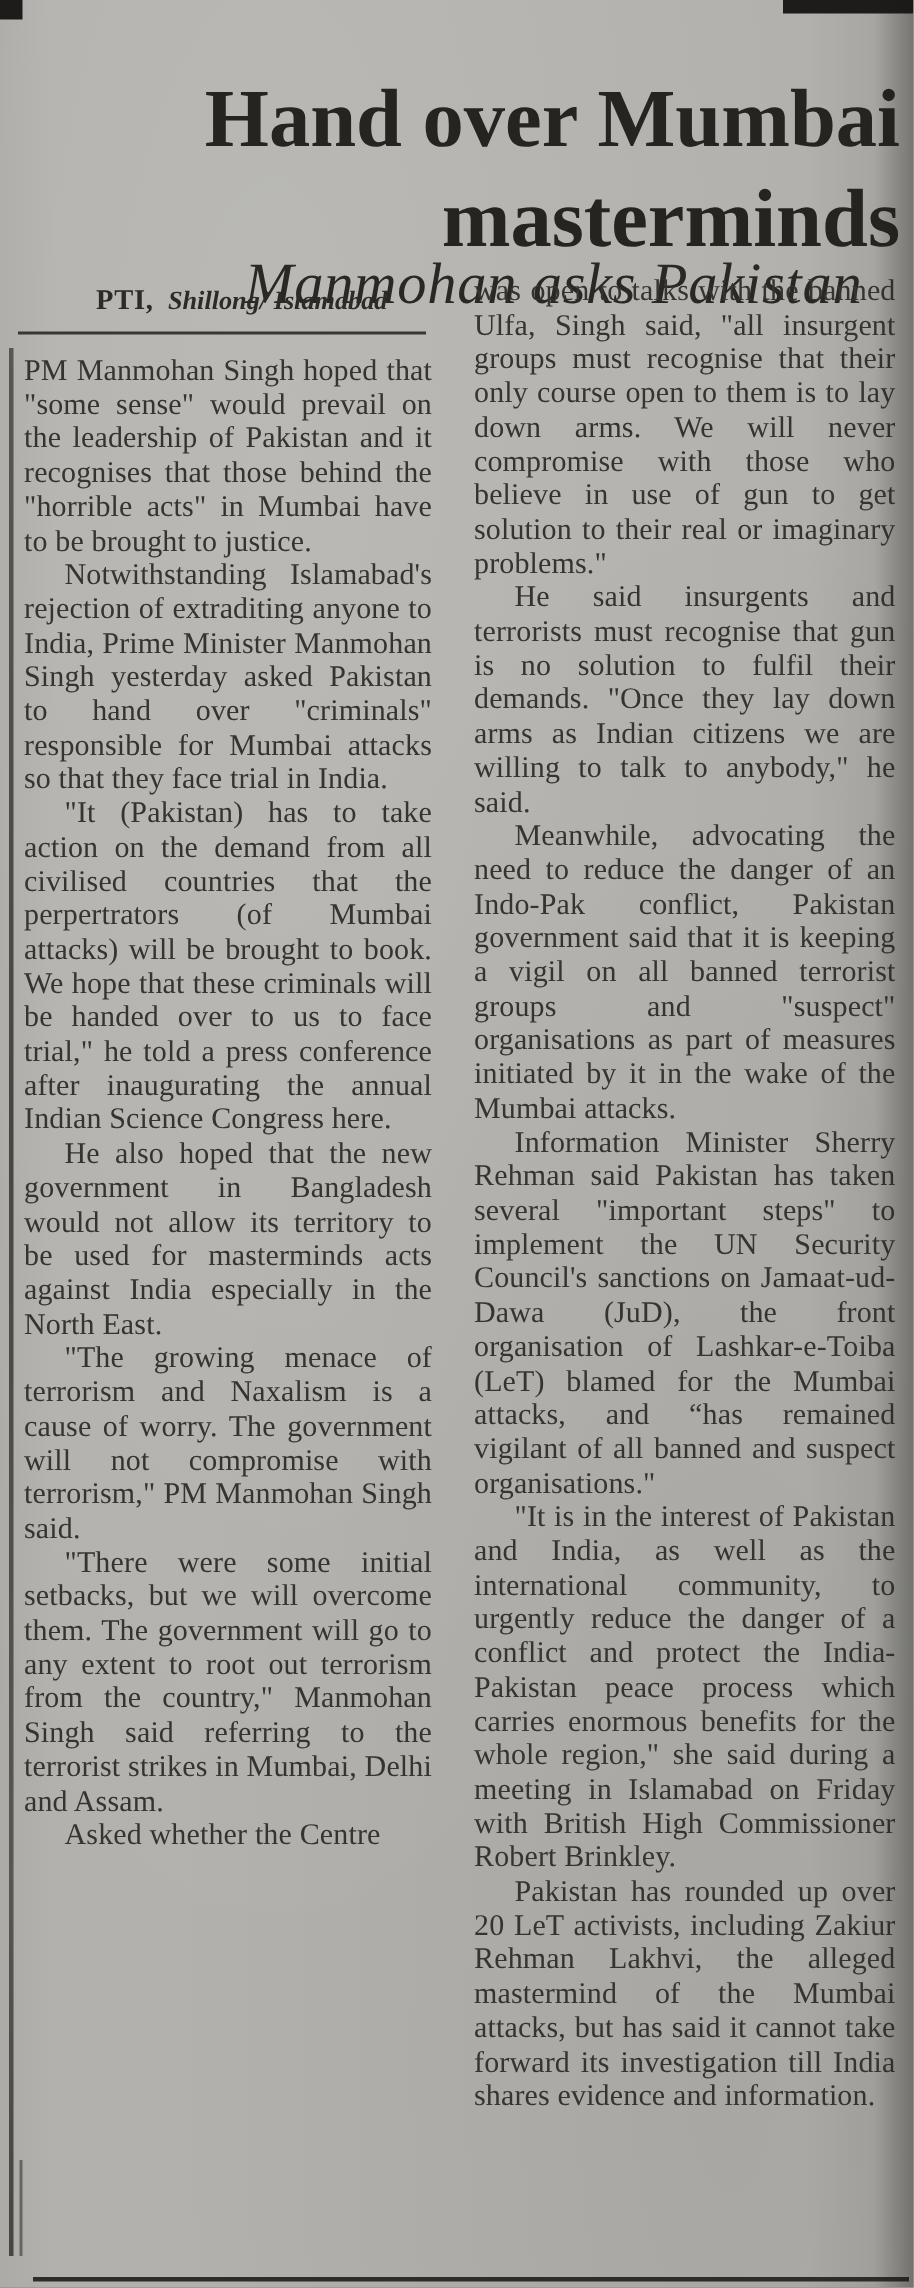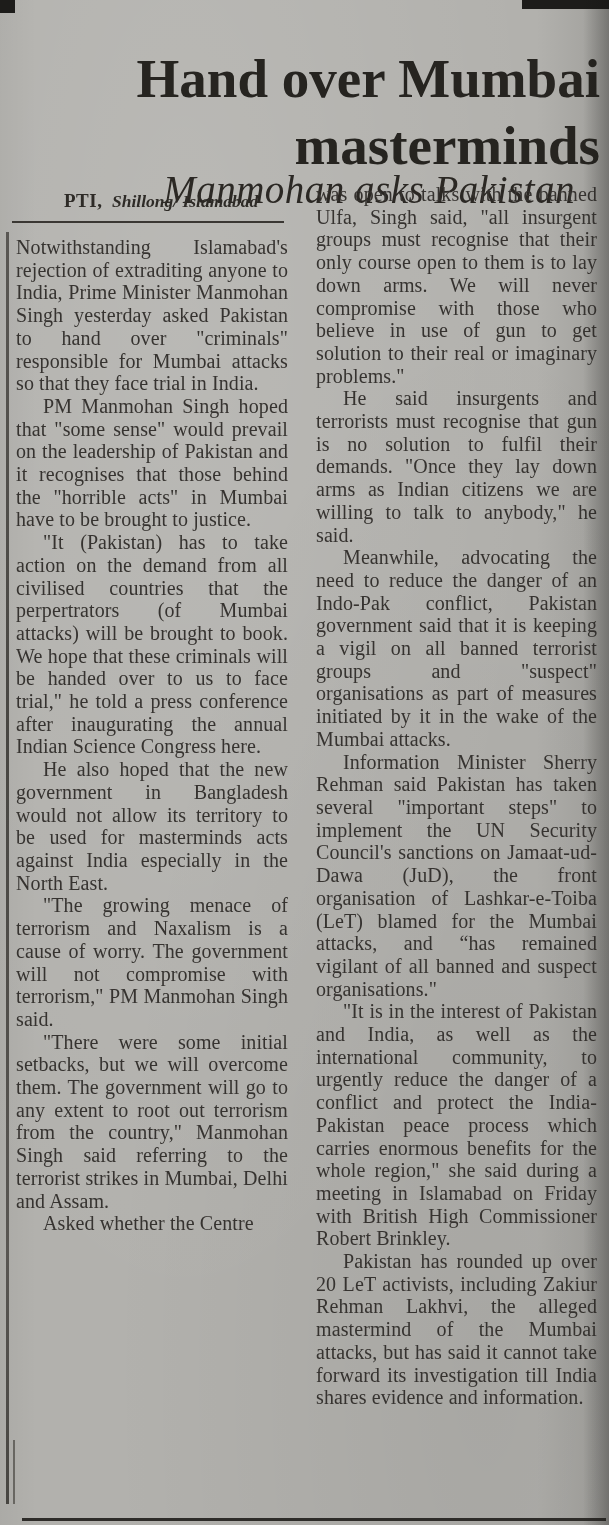--- a/index.html
+++ b/index.html
@@ -89,22 +89,22 @@
 
   <h2 class="subheadline">Manmohan asks Pakistan</h2>
 
   <div class="byline">
     <span class="agency">PTI,</span>
     <span class="location">Shillong/ Islamabad</span>
   </div>
   <div class="byline-rule"></div>
 
   <div class="col col-left">
+    <p>PM Manmohan Singh hoped that "some sense" would prevail on the leadership of Pakistan and it recognises that those behind the "horrible acts" in Mumbai have to be brought to justice.</p>
     <p>Notwithstanding Islamabad's rejection of extraditing anyone to India, Prime Minister Manmohan Singh yesterday asked Pakistan to hand over "criminals" responsible for Mumbai attacks so that they face trial in India.</p>
-    <p>PM Manmohan Singh hoped that "some sense" would prevail on the leadership of Pakistan and it recognises that those behind the "horrible acts" in Mumbai have to be brought to justice.</p>
     <p>"It (Pakistan) has to take action on the demand from all civilised countries that the perpertrators (of Mumbai attacks) will be brought to book. We hope that these criminals will be handed over to us to face trial," he told a press conference after inaugurating the annual Indian Science Congress here.</p>
     <p>He also hoped that the new government in Bangladesh would not allow its territory to be used for masterminds acts against India especially in the North East.</p>
     <p>"The growing menace of terrorism and Naxalism is a cause of worry. The government will not compromise with terrorism," PM Manmohan Singh said.</p>
     <p>"There were some initial setbacks, but we will overcome them. The government will go to any extent to root out terrorism from the country," Manmohan Singh said referring to the terrorist strikes in Mumbai, Delhi and Assam.</p>
     <p>Asked whether the Centre</p>
   </div>
 
   <div class="col col-right">
     <p>was open to talks with the banned Ulfa, Singh said, "all insurgent groups must recognise that their only course open to them is to lay down arms. We will never compromise with those who believe in use of gun to get solution to their real or imaginary problems."</p>
     <p>He said insurgents and terrorists must recognise that gun is no solution to fulfil their demands. "Once they lay down arms as Indian citizens we are willing to talk to anybody," he said.</p>

